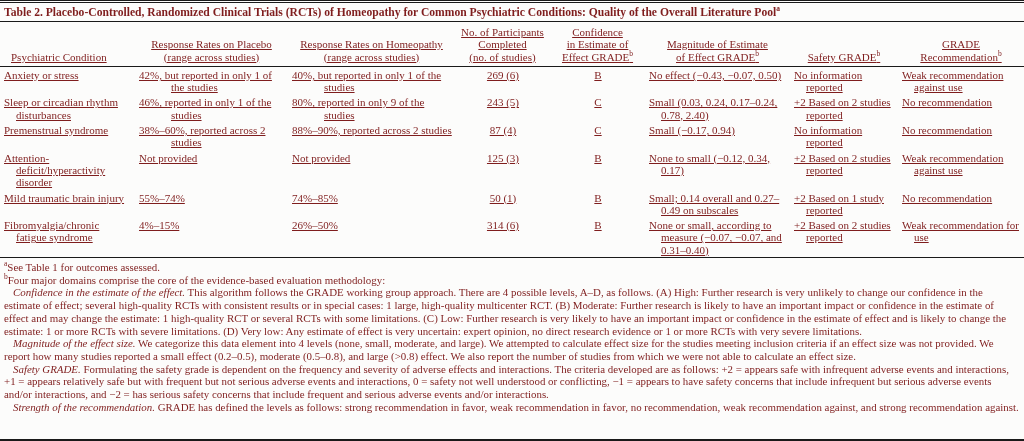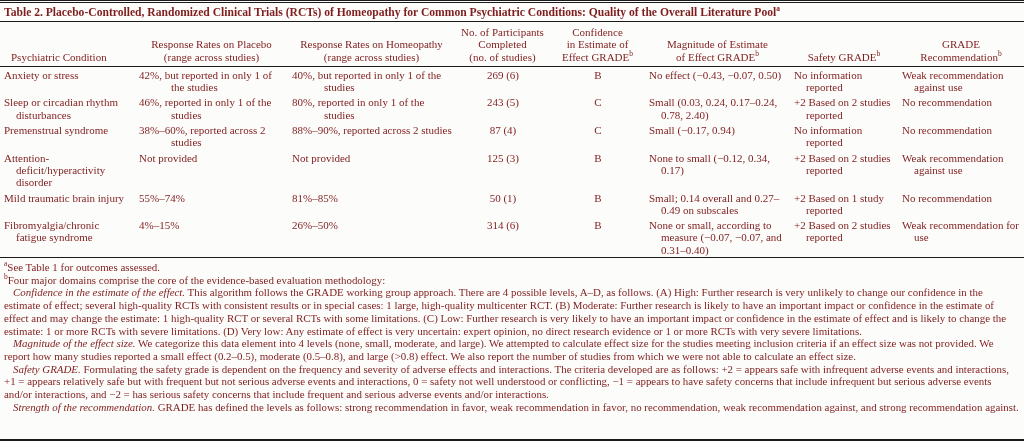--- a/index.html
+++ b/index.html
@@ -39,21 +39,21 @@
     border-bottom: 1px solid #1a1a1a;
   }
   thead th.left { text-align: left; padding-left: 11px; }
   tbody td {
     vertical-align: top;
     padding: 2px 3px 1px 4px;
   }
   td.center { text-align: center; }
   td.hang  { padding-left: 16px; text-indent: -12px; }
   td.hang2 { padding-left: 36px; text-indent: -32px; padding-right: 2px; }
-  td, th { overflow-wrap: break-word; }
+  td, th { overflow-wrap: break-word; text-decoration: underline; }
   .footnotes {
     font-size: 10.9px;
     line-height: 12.7px;
     padding: 3px 5px 0 4px;
   }
   .fn { margin: 0; }
   .fn.indent { text-indent: 9px; }
   .fn i { font-style: italic; }
 </style>
 </head>
@@ -101,21 +101,21 @@
         <td class="hang2">40%, but reported in only 1 of the studies</td>
         <td class="center">269 (6)</td>
         <td class="center">B</td>
         <td class="hang">No effect (−0.43, −0.07, 0.50)</td>
         <td class="hang">No information reported</td>
         <td class="hang">Weak recommendation against use</td>
       </tr>
       <tr>
         <td class="hang">Sleep or circadian rhythm disturbances</td>
         <td class="hang2">46%, reported in only 1 of the studies</td>
-        <td class="hang2">80%, reported in only 1 of the studies</td>
+        <td class="hang2">80%, reported in only 9 of the studies</td>
         <td class="center">243 (5)</td>
         <td class="center">C</td>
         <td class="hang">Small (0.03, 0.24, 0.17–0.24, 0.78, 2.40)</td>
         <td class="hang">+2 Based on 2 studies reported</td>
         <td class="hang">No recommendation</td>
       </tr>
       <tr>
         <td class="hang">Premenstrual syndrome</td>
         <td class="hang2">38%–60%, reported across 2 studies</td>
         <td class="hang2">88%–90%, reported across 2 studies</td>
@@ -131,21 +131,21 @@
         <td class="hang2">Not provided</td>
         <td class="center">125 (3)</td>
         <td class="center">B</td>
         <td class="hang">None to small (−0.12, 0.34, 0.17)</td>
         <td class="hang">+2 Based on 2 studies reported</td>
         <td class="hang">Weak recommendation against use</td>
       </tr>
       <tr>
         <td class="hang">Mild traumatic brain injury</td>
         <td class="hang2">55%–74%</td>
-        <td class="hang2">81%–85%</td>
+        <td class="hang2">74%–85%</td>
         <td class="center">50 (1)</td>
         <td class="center">B</td>
         <td class="hang">Small; 0.14 overall and 0.27–0.49 on subscales</td>
         <td class="hang">+2 Based on 1 study reported</td>
         <td class="hang">No recommendation</td>
       </tr>
       <tr>
         <td class="hang">Fibromyalgia/chronic fatigue syndrome</td>
         <td class="hang2">4%–15%</td>
         <td class="hang2">26%–50%</td>

